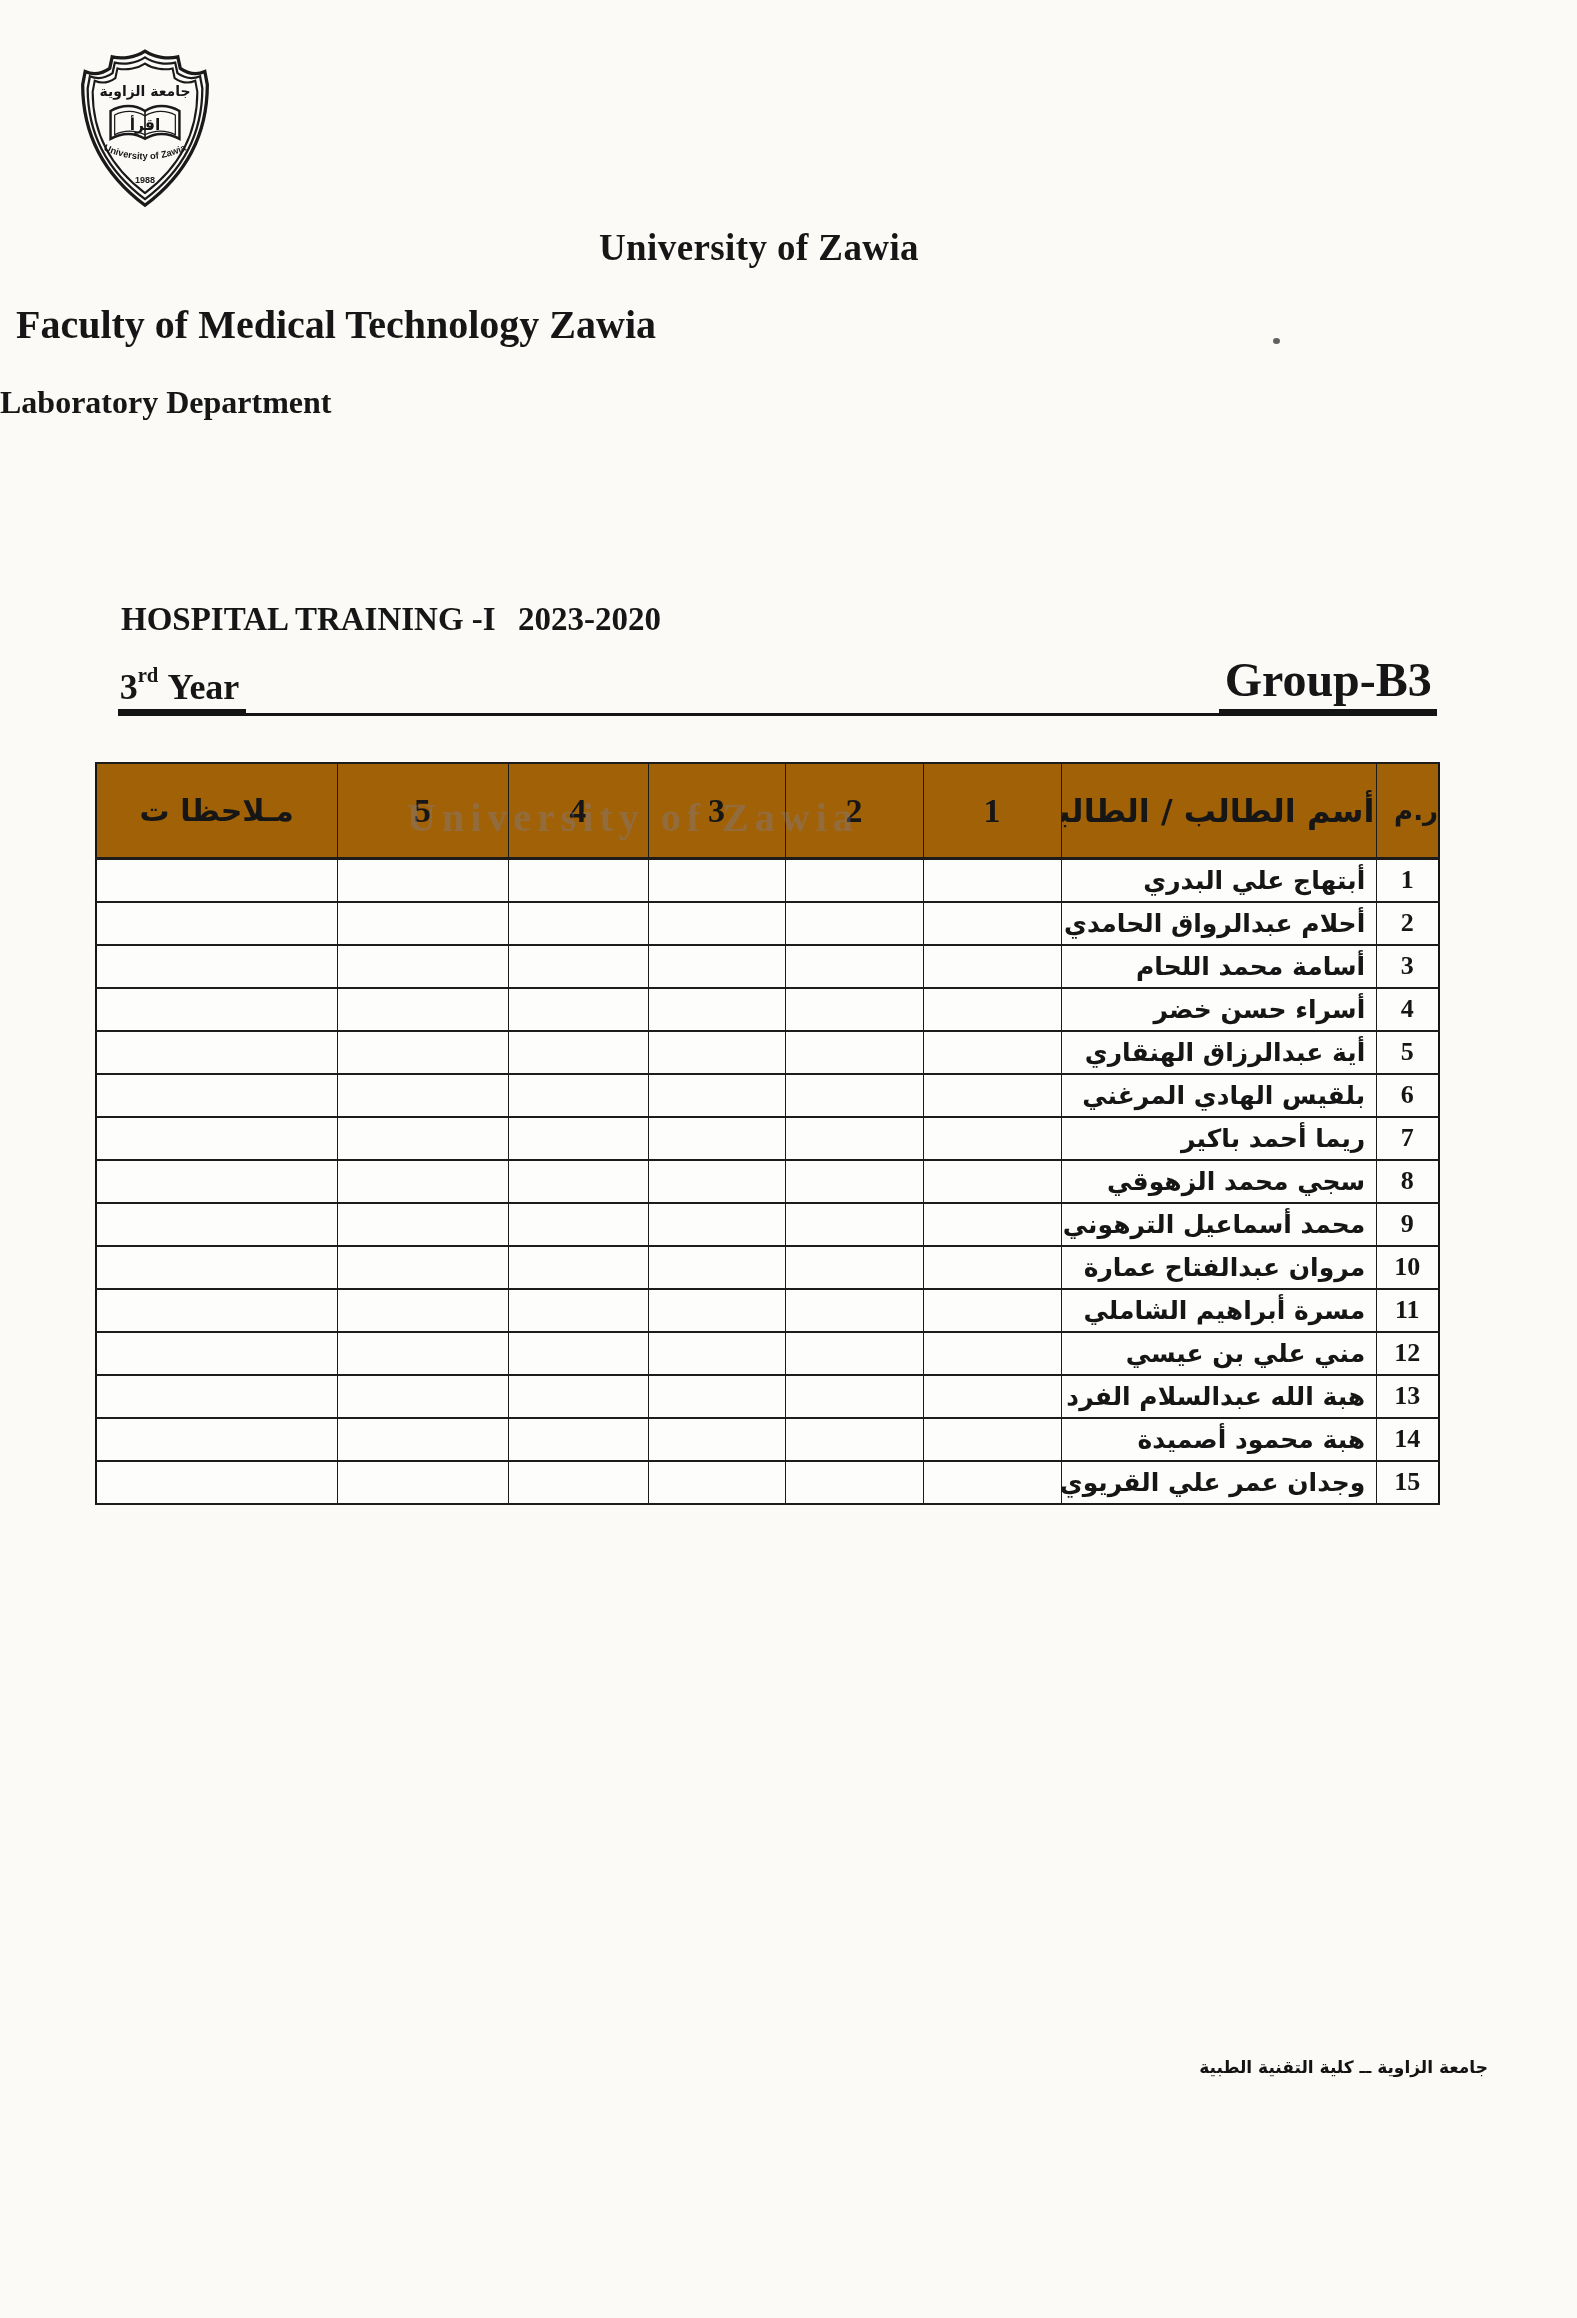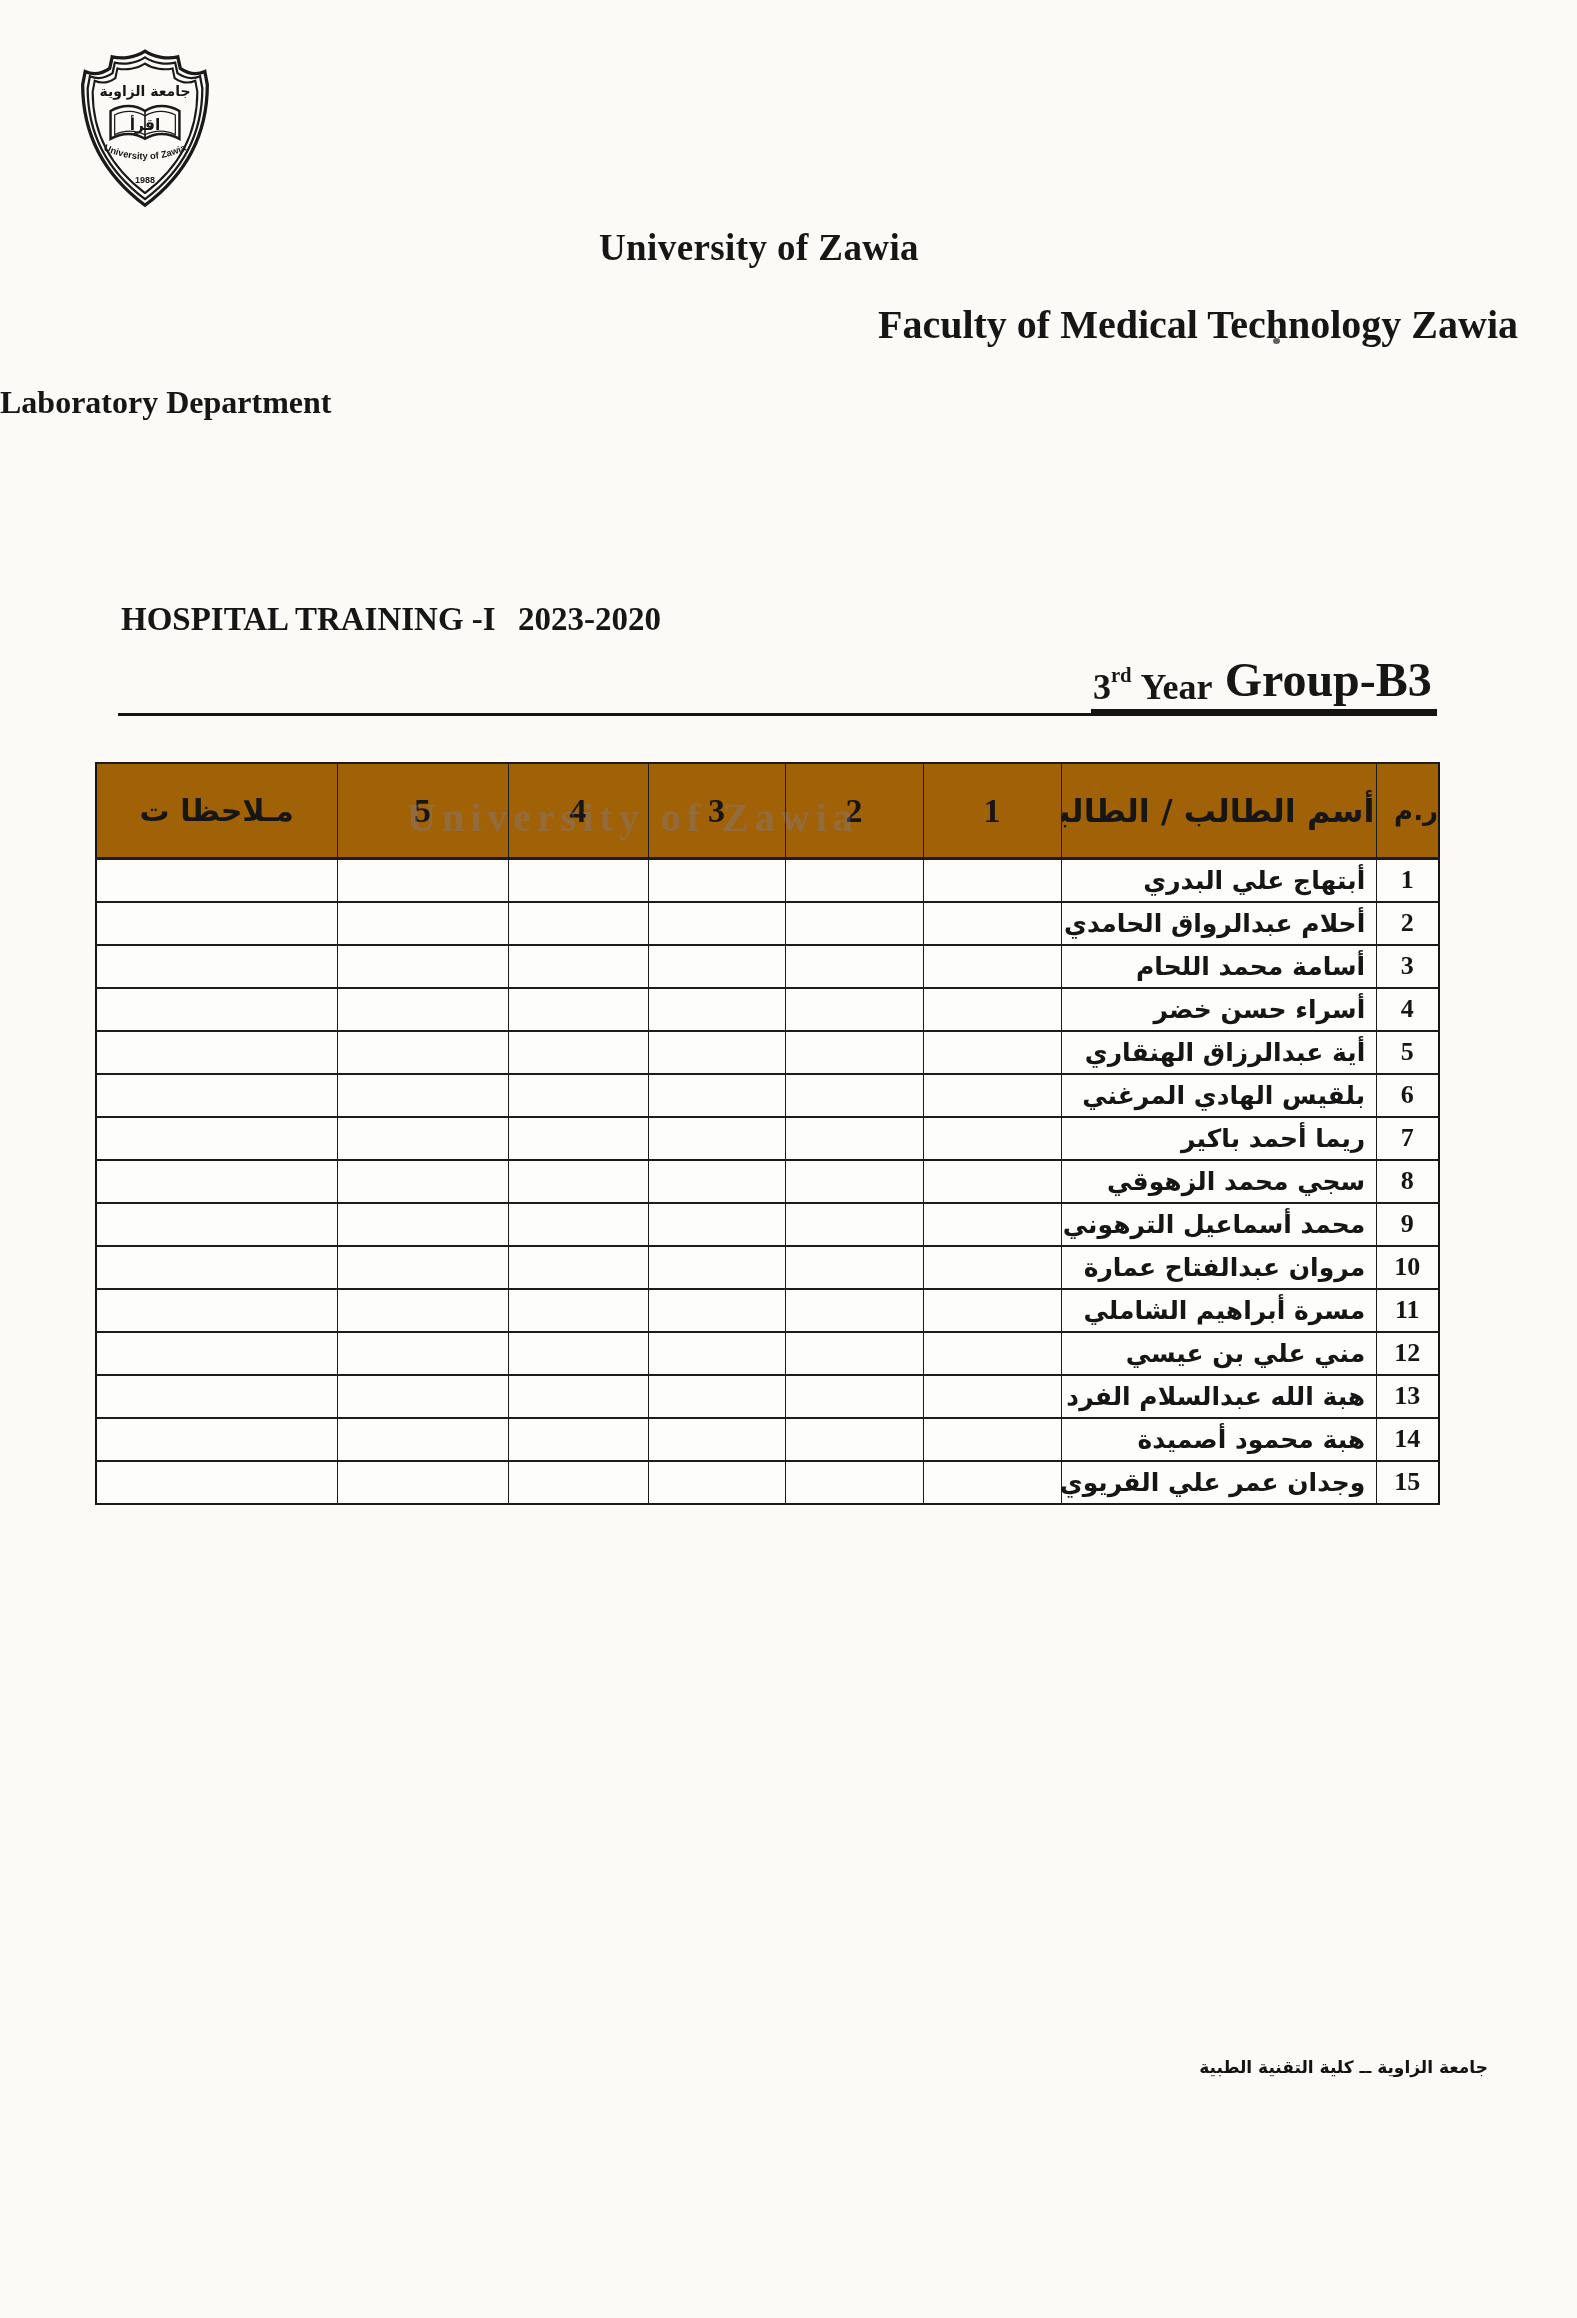--- a/index.html
+++ b/index.html
@@ -4,31 +4,31 @@
 <style>
   html,body{margin:0;padding:0;}
   body{
     width:1578px;height:2319px;position:relative;
     background:#fbfaf7;
     font-family:"Liberation Serif","DejaVu Serif",serif;
     color:#161616;overflow:hidden;
   }
   .uni-title{position:absolute;left:0;top:226px;width:1518px;text-align:center;
     font-size:37px;font-weight:bold;letter-spacing:0.4px;}
-  .fac-title{position:absolute;left:0;top:301px;width:1518px;text-align:right;
+  .fac-title{position:absolute;left:16px;top:301px;width:1518px;text-align:left;
     font-size:40px;font-weight:bold;font-family:Liberation Serif, serif;}
   .lab-title{position:absolute;left:0;top:384px;width:1518px;
     font-size:32px;font-weight:bold;}
   .scan-dot{position:absolute;left:1273px;top:338px;width:6.9px;height:6px;
     background:#3a3a3a;border-radius:50%;opacity:.8;}
   
   .course-line{position:absolute;left:121px;top:601px;font-size:33px;font-weight:bold;}
   .course-line .gap{display:inline-block;width:22.4px;}
   .year-rule{position:absolute;left:118px;top:653px;width:1319px;height:60px;
-    border-bottom:3.4px solid #141414;display:flex;justify-content:flex-end;align-items:flex-end;}
+    border-bottom:3.4px solid #141414;display:flex;justify-content:space-between;align-items:flex-end;}
   .year-label{font-size:36px;font-weight:bold;border-bottom:4.3px solid #141414;padding:0 6.9px 0 1.7px;line-height:1.2;}
   .year-label sup{font-size:20.7px;position:relative;top:-3.4px;}
   .group-label{font-size:48px;font-weight:bold;border-bottom:4.3px solid #141414;padding:0 5.2px;line-height:1.2;}
   
   table.sheet{position:absolute;left:95px;top:762px;width:1342px;
     border-collapse:collapse;table-layout:fixed;}
   table.sheet th,table.sheet td{
     border-left:1.7px solid #1c1c1c;border-right:1.7px solid #1c1c1c;
     border-top:2.6px solid #1c1c1c;border-bottom:2.6px solid #1c1c1c;
     overflow:hidden;white-space:nowrap;}

